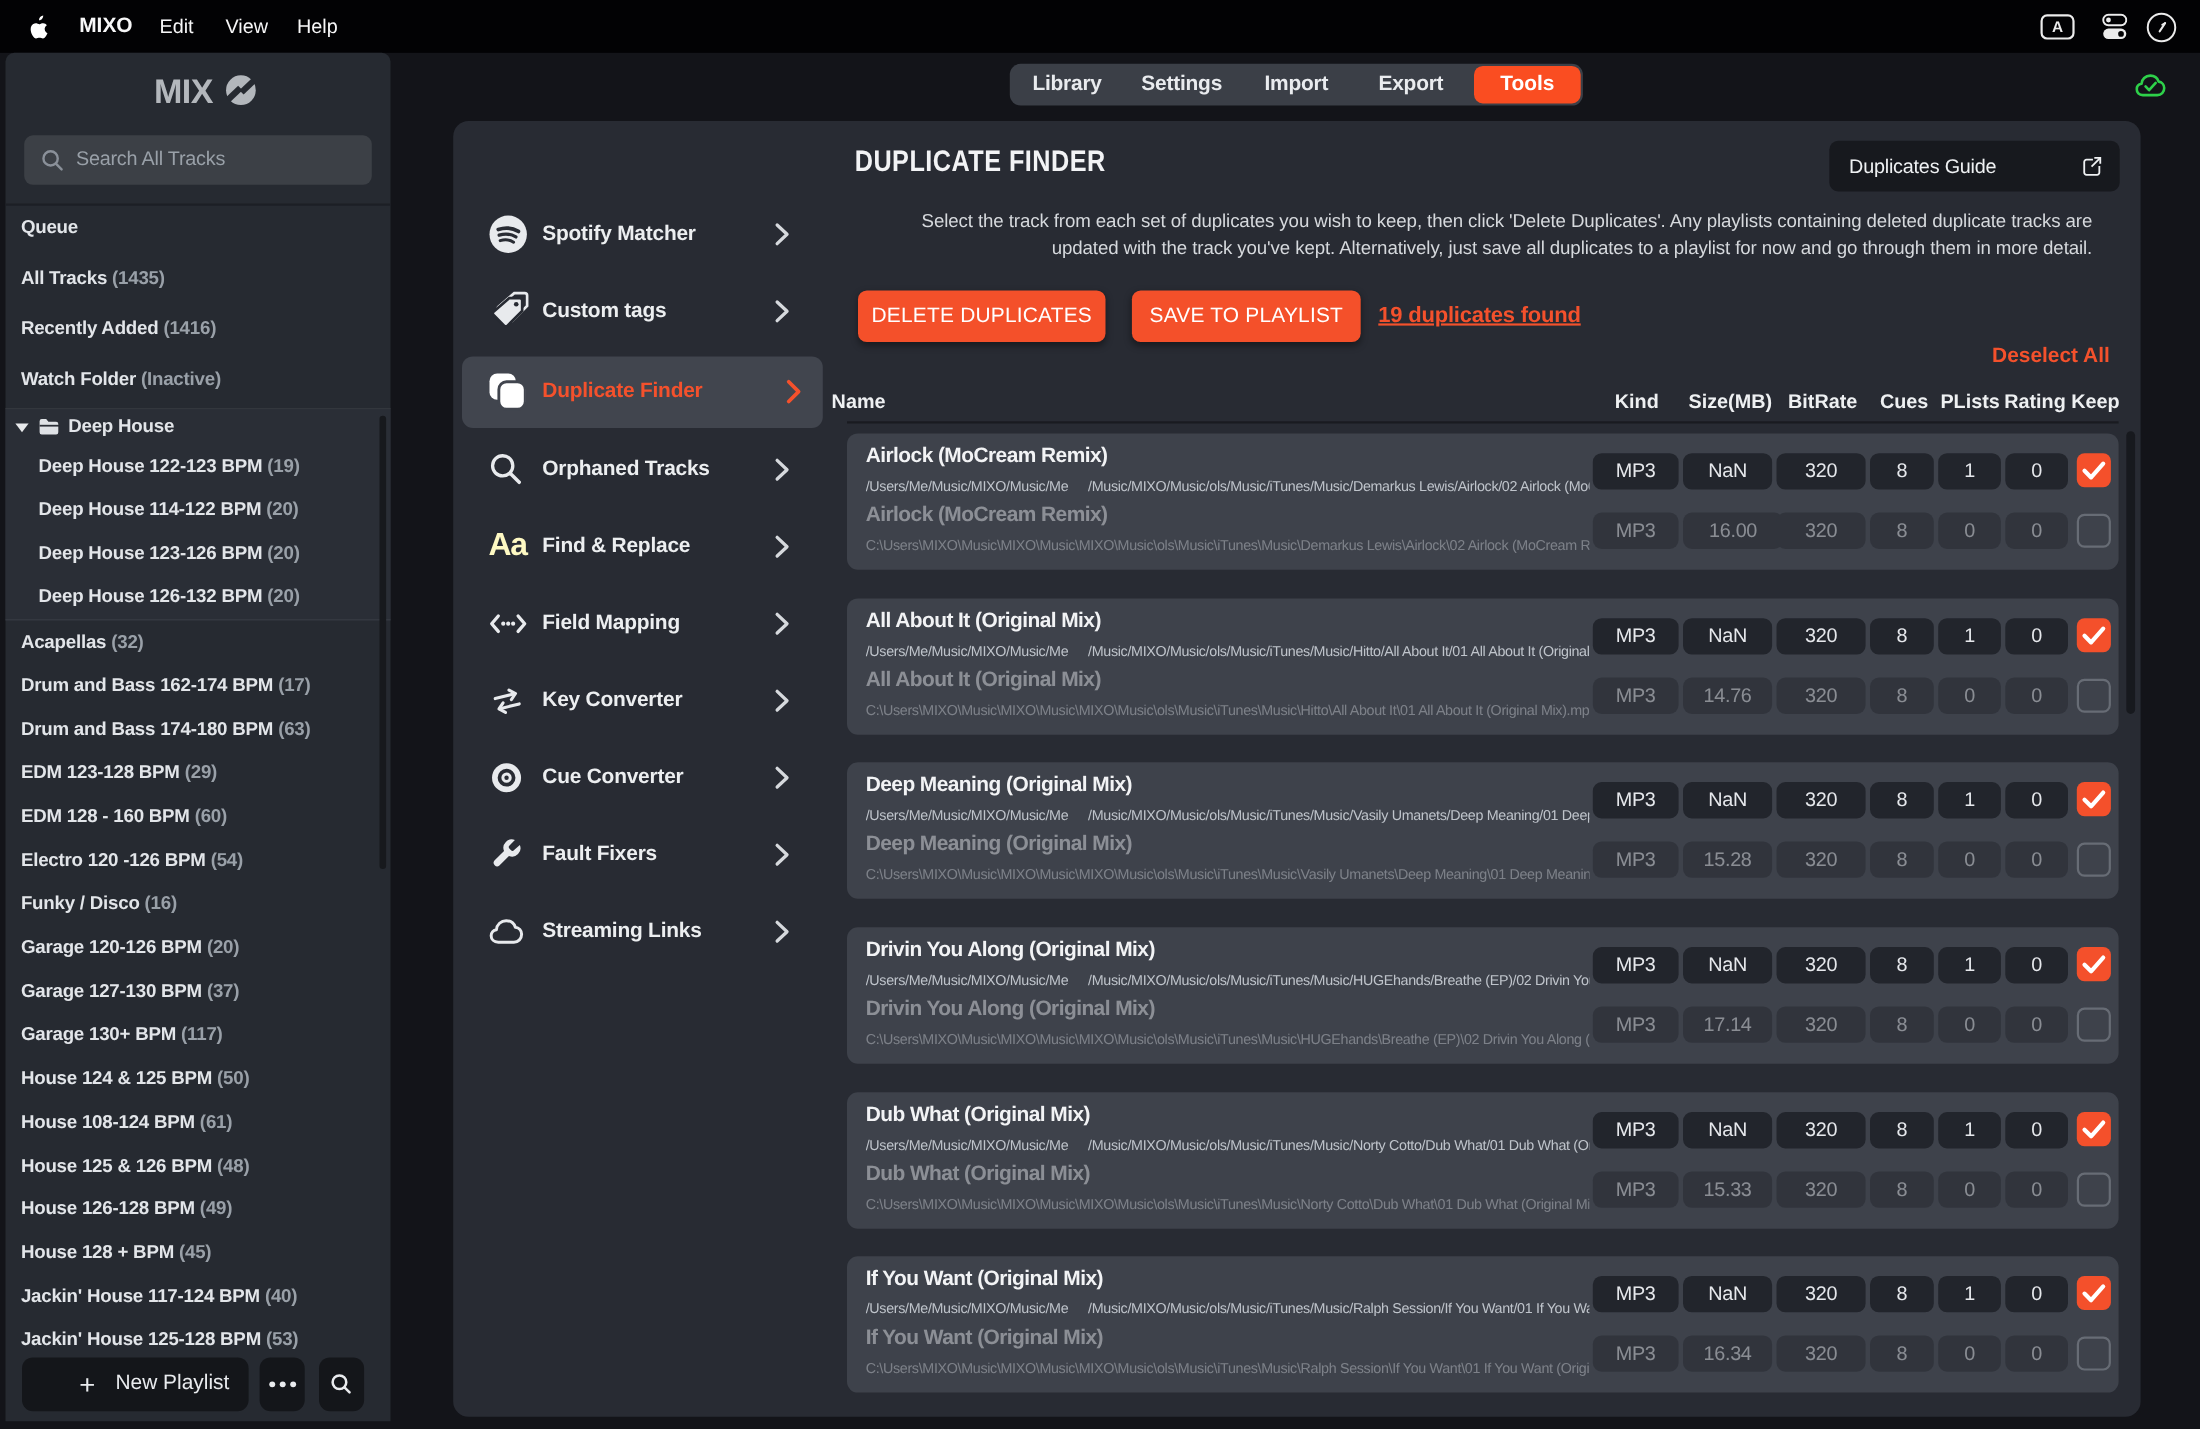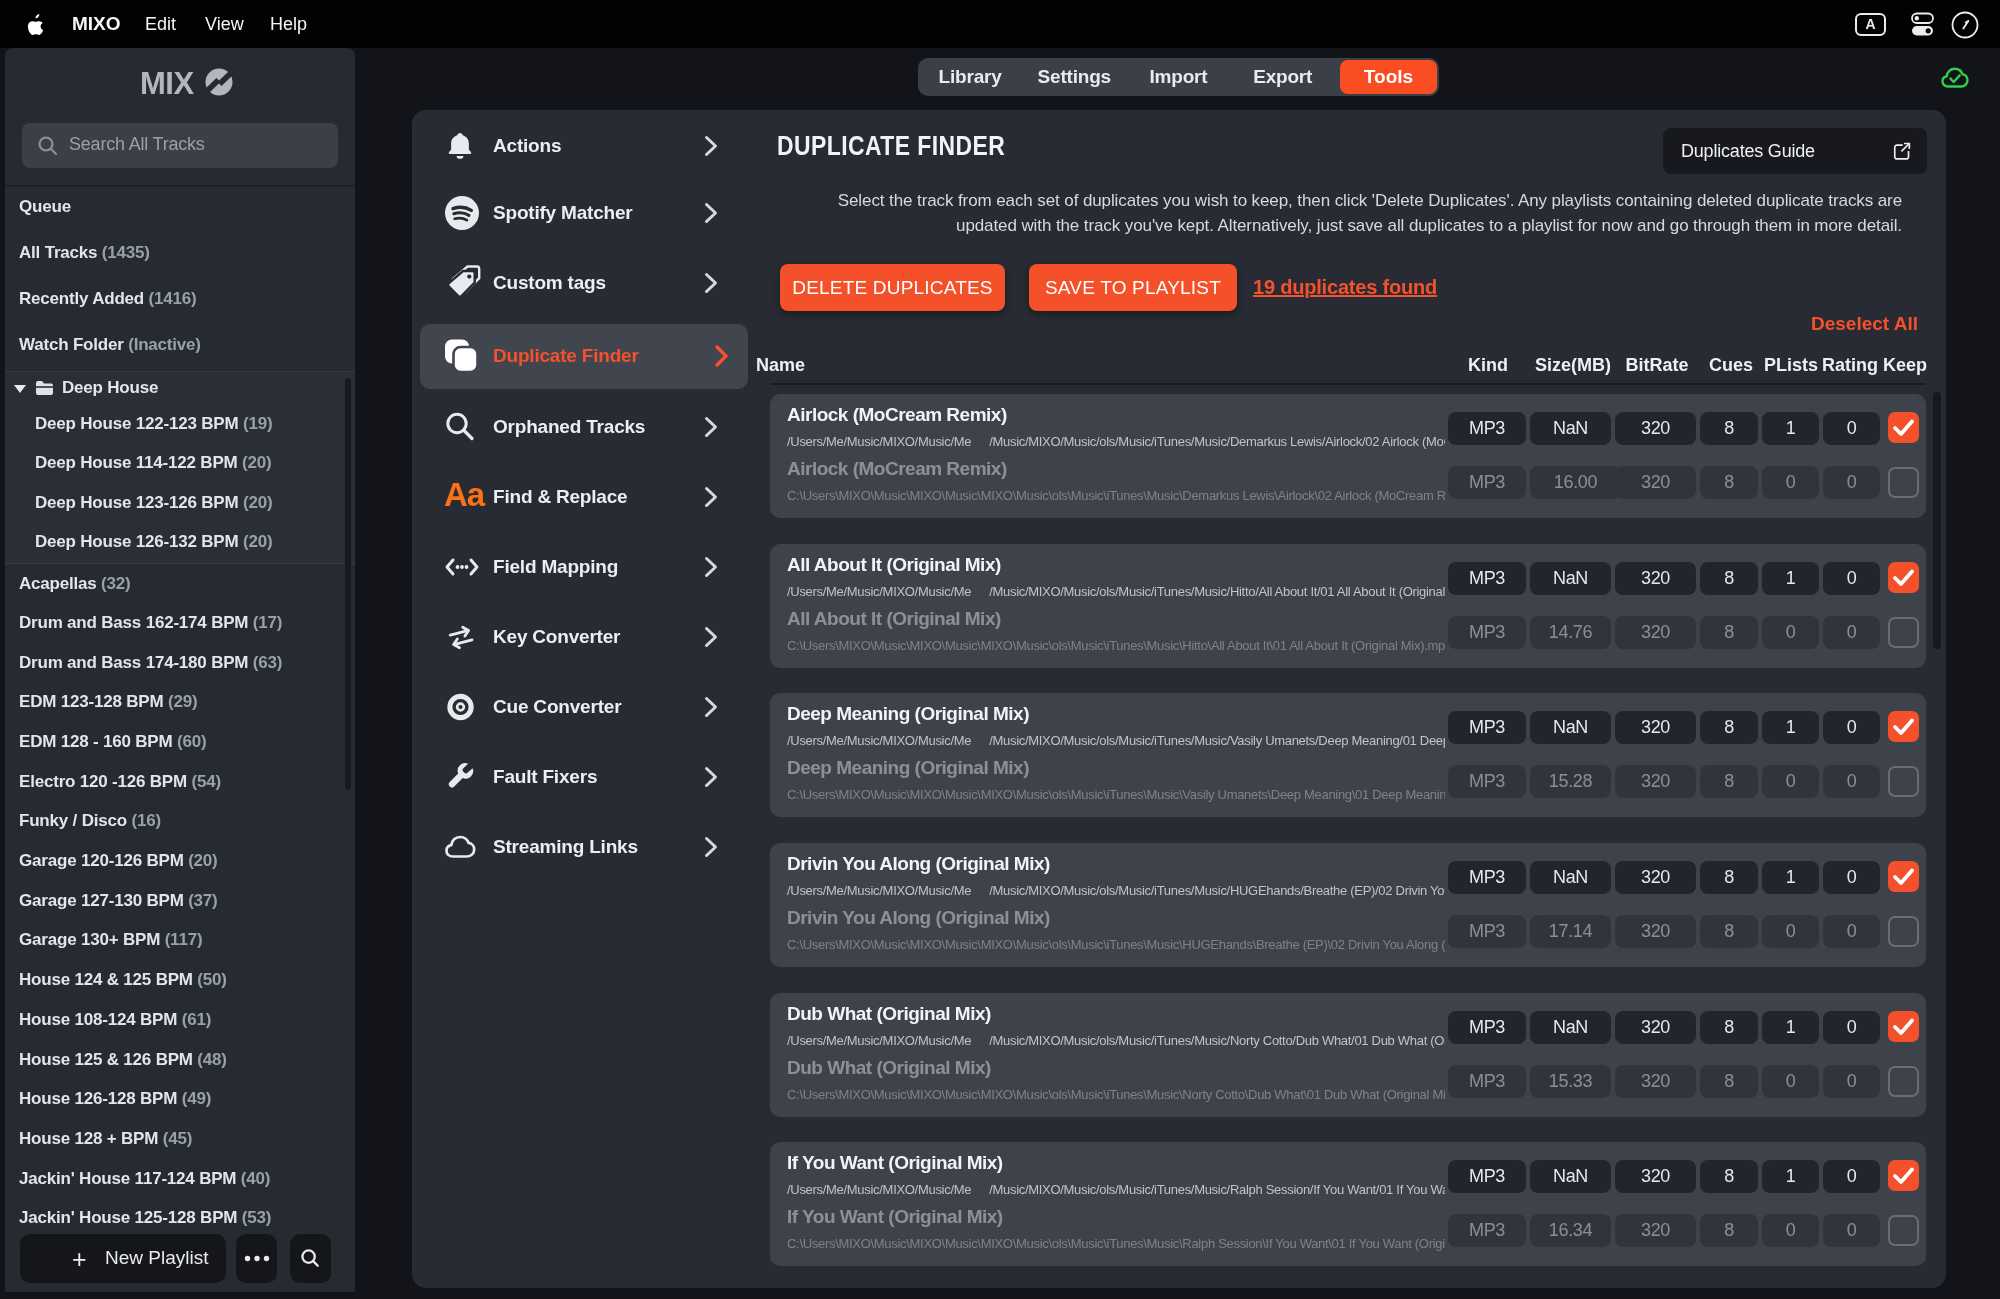--- a/index.html
+++ b/index.html
@@ -149,30 +149,20 @@
 <div id="tabbar">
  <div class="tab">Library</div>
     <div class="tab">Settings</div>
     <div class="tab">Import</div>
     <div class="tab">Export</div>
     <div class="tab"></div>
  <div id="toolsbtn">Tools</div>
 </div>
 <div id="panel">
 <div id="navhl"></div>
-<div class="nav" style="top:3.5px">
- <svg class="ic" width="32" height="32" viewBox="0 0 34 34">
-        <path fill="#e8eaed" d="M17 3.2c-1.5 0-2.7 1.1-2.9 2.5-3.8 1.1-6.5 4.5-6.5 8.6v6.3l-2.3 3.1c-.6.8 0 1.9 1 1.9h21.4c1 0 1.6-1.1 1-1.9l-2.3-3.1v-6.3c0-4.1-2.7-7.5-6.5-8.6-.2-1.4-1.4-2.5-2.9-2.5z"></path>
-        <path fill="#e8eaed" d="M13.2 27.6a3.9 3.9 0 0 0 7.6 0z"></path>
-      </svg>
- <span class="lbl">Actions</span>
- <svg class="chev" width="14" height="22" viewBox="0 0 14 22">
-        <polyline points="2.5,2.5 11.5,11 2.5,19.5" fill="none" stroke="#d6d9dd" stroke-width="3" stroke-linecap="round" stroke-linejoin="round"></polyline>
-      </svg>
-</div>
 <div class="nav" style="top:70.5px">
  <svg class="ic" width="36" height="36" viewBox="0 0 36 36">
         <circle cx="18" cy="18" r="17" fill="#e8eaed"></circle>
         <path d="M9 13.6c6-2 13.3-1.3 18.3 1.8" fill="none" stroke="#282b33" stroke-width="3.4" stroke-linecap="round"></path>
         <path d="M9.8 18.8c5-1.6 11-1 15.2 1.6" fill="none" stroke="#282b33" stroke-width="3" stroke-linecap="round"></path>
         <path d="M10.7 23.8c4-1.2 8.8-.8 12.2 1.4" fill="none" stroke="#282b33" stroke-width="2.7" stroke-linecap="round"></path>
       </svg>
  <span class="lbl">Spotify Matcher</span>
  <svg class="chev" width="14" height="22" viewBox="0 0 14 22">
         <polyline points="2.5,2.5 11.5,11 2.5,19.5" fill="none" stroke="#d6d9dd" stroke-width="3" stroke-linecap="round" stroke-linejoin="round"></polyline>
@@ -203,21 +193,21 @@
  <svg class="ic" width="33" height="33" viewBox="0 0 33 33">
         <circle cx="13" cy="13" r="9.2" fill="none" stroke="#e8eaed" stroke-width="3"></circle>
         <line x1="20" y1="20" x2="28" y2="28" stroke="#e8eaed" stroke-width="3.2" stroke-linecap="round"></line>
       </svg>
  <span class="lbl">Orphaned Tracks</span>
  <svg class="chev" width="14" height="22" viewBox="0 0 14 22">
         <polyline points="2.5,2.5 11.5,11 2.5,19.5" fill="none" stroke="#d6d9dd" stroke-width="3" stroke-linecap="round" stroke-linejoin="round"></polyline>
       </svg>
 </div>
 <div class="nav" style="top:354.5px">
- <span class="ic" style="color:#f97316;font-size:33px;font-weight:600;letter-spacing:-1px;transform:translateY(-54%);white-space:nowrap">Aa</span>
+ <span class="ic" style="color:#fef9c3;font-size:29px;font-weight:600;letter-spacing:-1px;transform:translateY(-54%);white-space:nowrap">Aa</span>
  <span class="lbl">Find &amp; Replace</span>
  <svg class="chev" width="14" height="22" viewBox="0 0 14 22">
         <polyline points="2.5,2.5 11.5,11 2.5,19.5" fill="none" stroke="#d6d9dd" stroke-width="3" stroke-linecap="round" stroke-linejoin="round"></polyline>
       </svg>
 </div>
 <div class="nav" style="top:424.5px">
  <svg class="ic" width="36" height="34" viewBox="0 0 36 34">
         <polyline points="9,10 3,17 9,24" fill="none" stroke="#e8eaed" stroke-width="3" stroke-linecap="round" stroke-linejoin="round"></polyline>
         <polyline points="27,10 33,17 27,24" fill="none" stroke="#e8eaed" stroke-width="3" stroke-linecap="round" stroke-linejoin="round"></polyline>
         <circle cx="13.5" cy="17" r="1.9" fill="#e8eaed"></circle>

